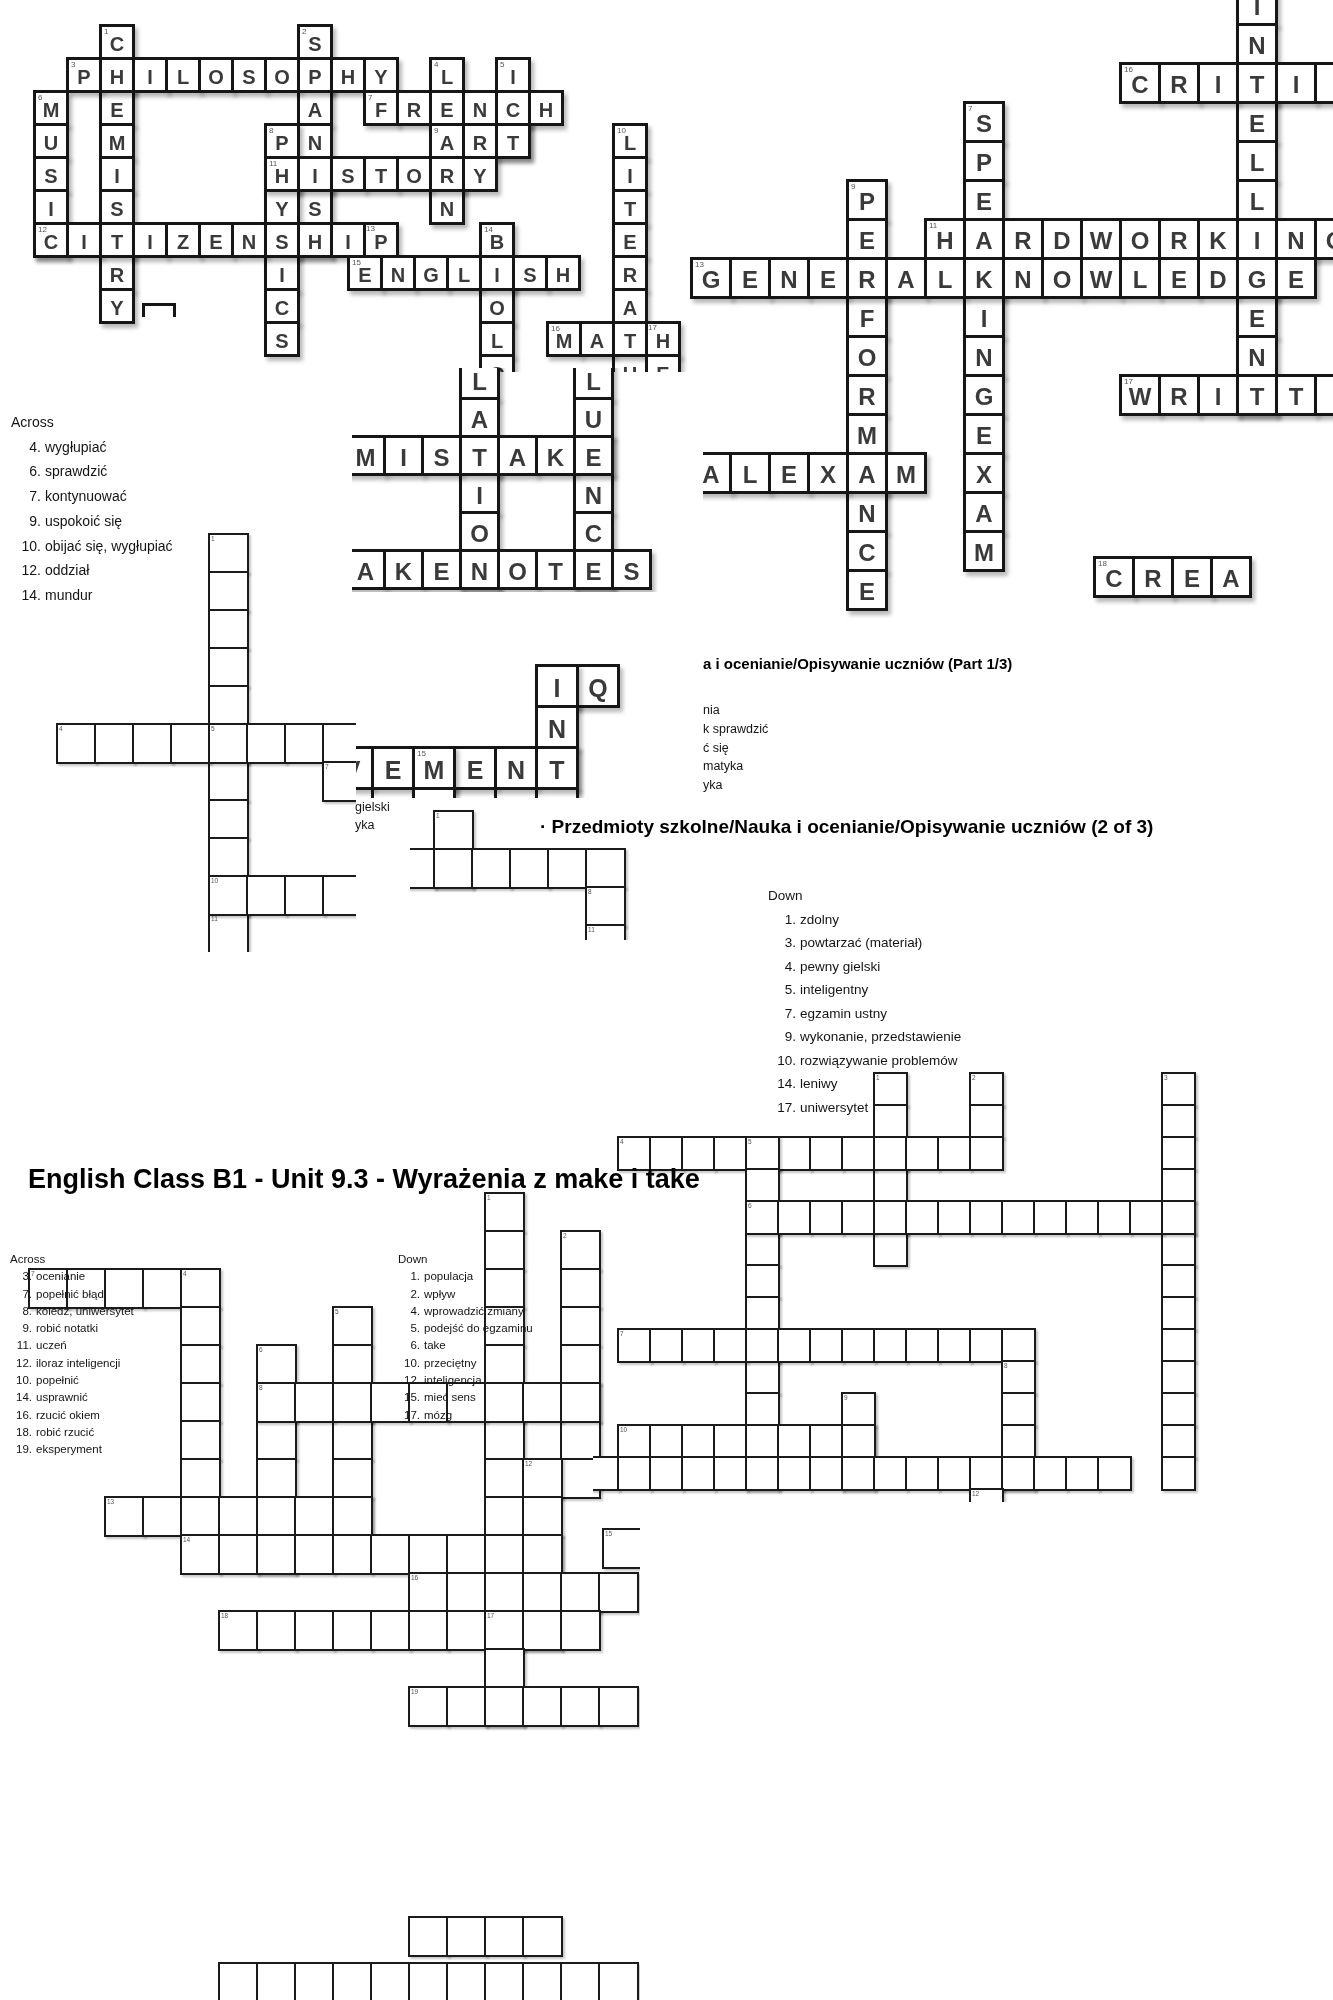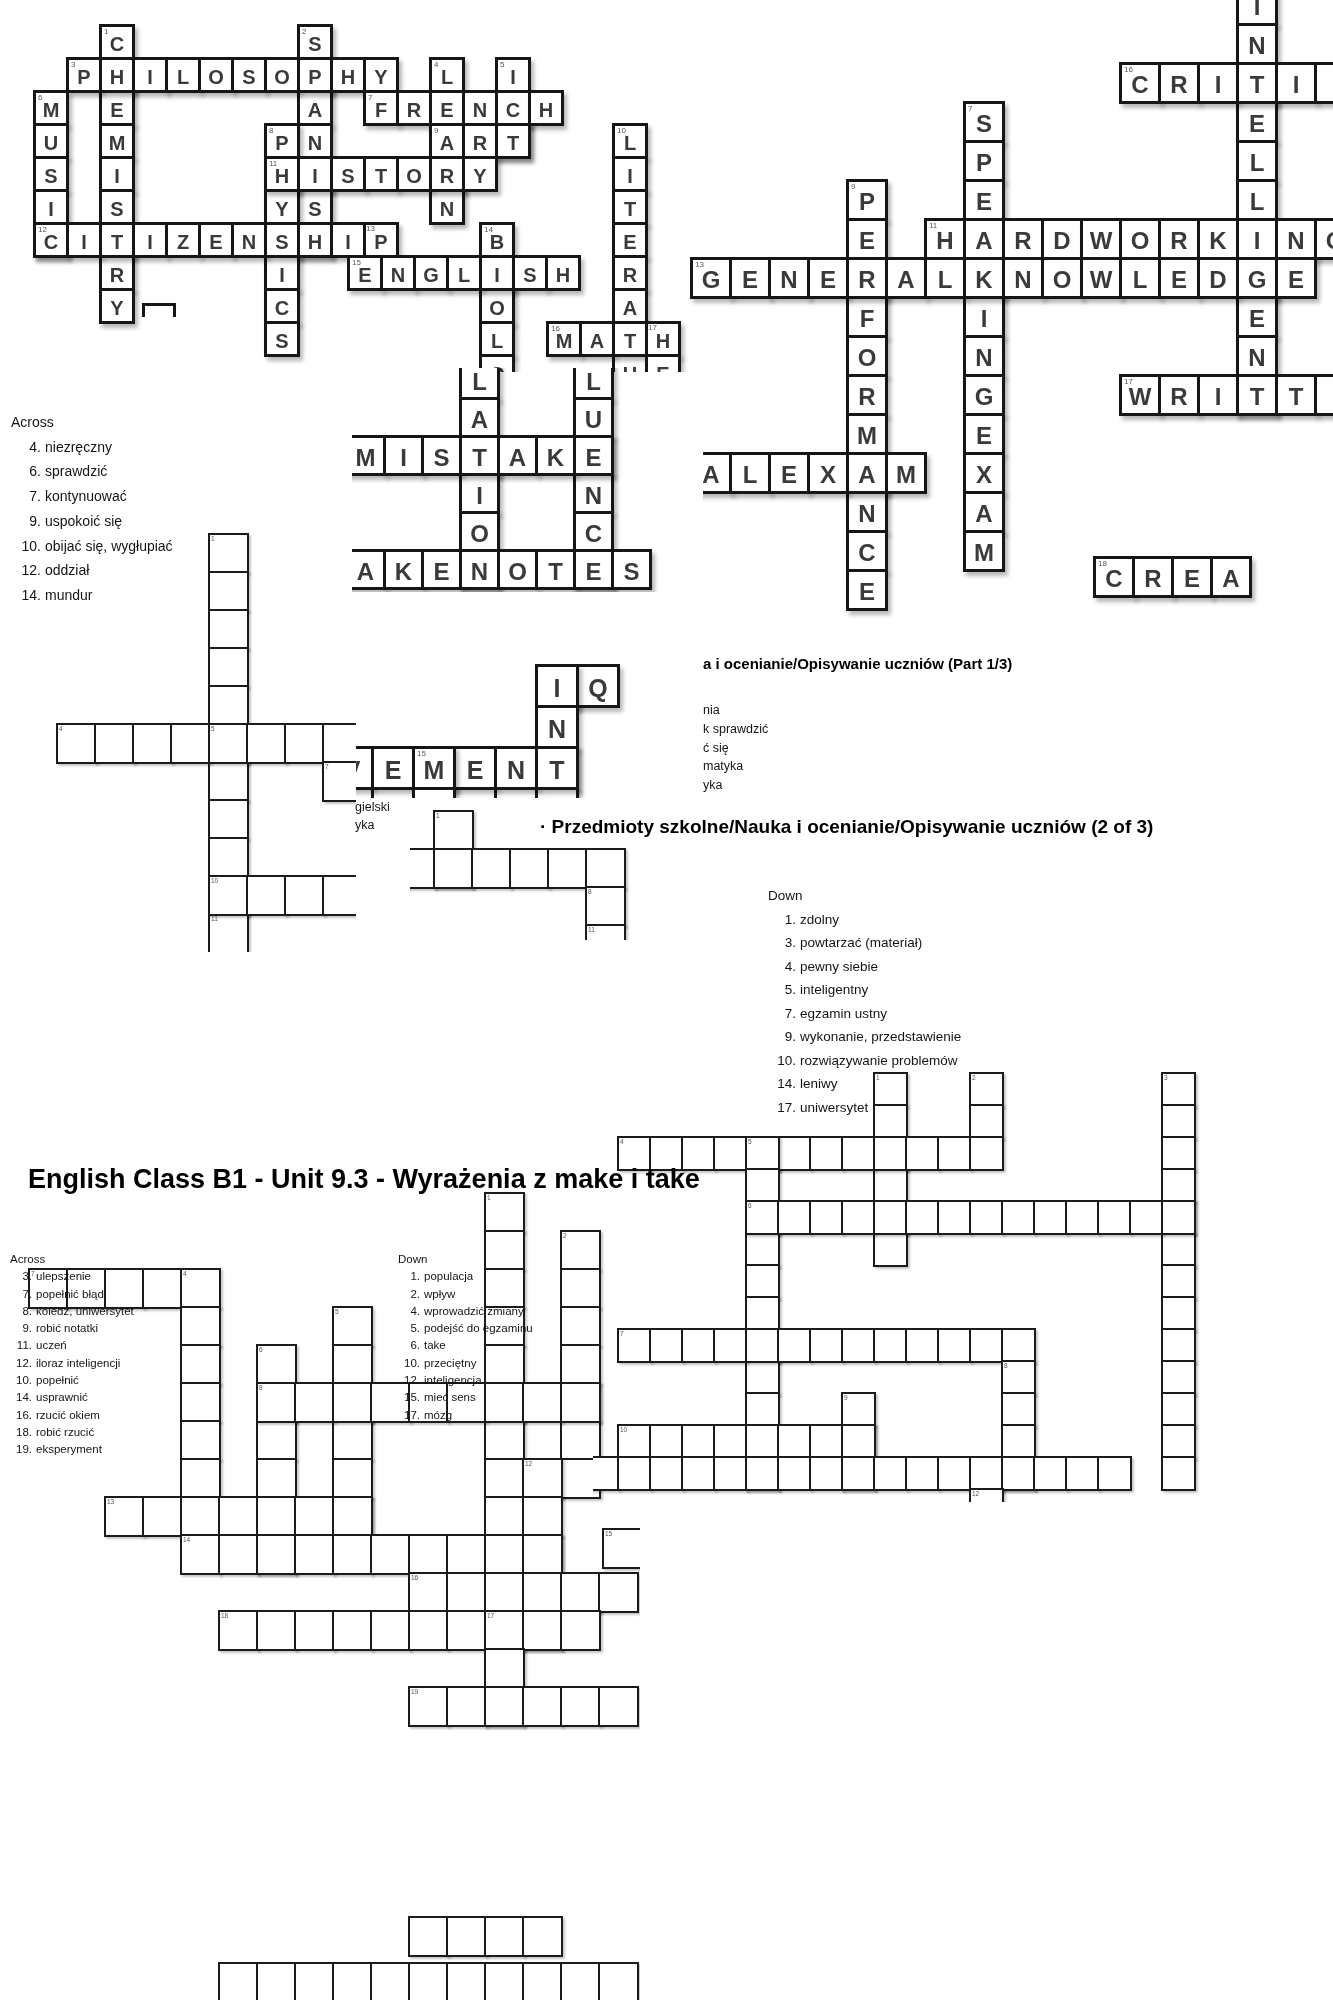--- a/index.html
+++ b/index.html
@@ -591,21 +591,21 @@
     <div class="cell empty" style="left: 376px; top: 432px; width: 35px; height: 35px; line-height: 33px; font-size: 20px;">
       <span class="cnum">12</span>
     </div>
     <span class="cnum" style="left: 155px; top: 82px;">5</span>
   </div>
 
 <div class="clues clues-lg" style="left:11px;top:410px">
     <div class="lhead">Across</div>
     <div class="clue">
       <span class="n">4.</span>
-      <span>niezręczny</span>
+      <span>wygłupiać</span>
     </div>
     <div class="clue">
       <span class="n">6.</span>
       <span>sprawdzić</span>
     </div>
     <div class="clue">
       <span class="n">7.</span>
       <span>kontynuować</span>
     </div>
     <div class="clue">
@@ -630,21 +630,21 @@
     <div class="clue">
       <span class="n">1.</span>
       <span>zdolny</span>
     </div>
     <div class="clue">
       <span class="n">3.</span>
       <span>powtarzać (materiał)</span>
     </div>
     <div class="clue">
       <span class="n">4.</span>
-      <span>pewny siebie</span>
+      <span>pewny gielski</span>
     </div>
     <div class="clue">
       <span class="n">5.</span>
       <span>inteligentny</span>
     </div>
     <div class="clue">
       <span class="n">7.</span>
       <span>egzamin ustny</span>
     </div>
     <div class="clue">
@@ -661,21 +661,21 @@
     </div>
     <div class="clue">
       <span class="n">17.</span>
       <span>uniwersytet</span>
     </div>
   </div>
 <div class="clues clues-sm" style="left:10px;top:1251px">
     <div class="lhead">Across</div>
     <div class="clue">
       <span class="n">3.</span>
-      <span>ulepszenie</span>
+      <span>ocenianie</span>
     </div>
     <div class="clue">
       <span class="n">7.</span>
       <span>popełnić błąd</span>
     </div>
     <div class="clue">
       <span class="n">8.</span>
       <span>koledż, uniwersytet</span>
     </div>
     <div class="clue">

